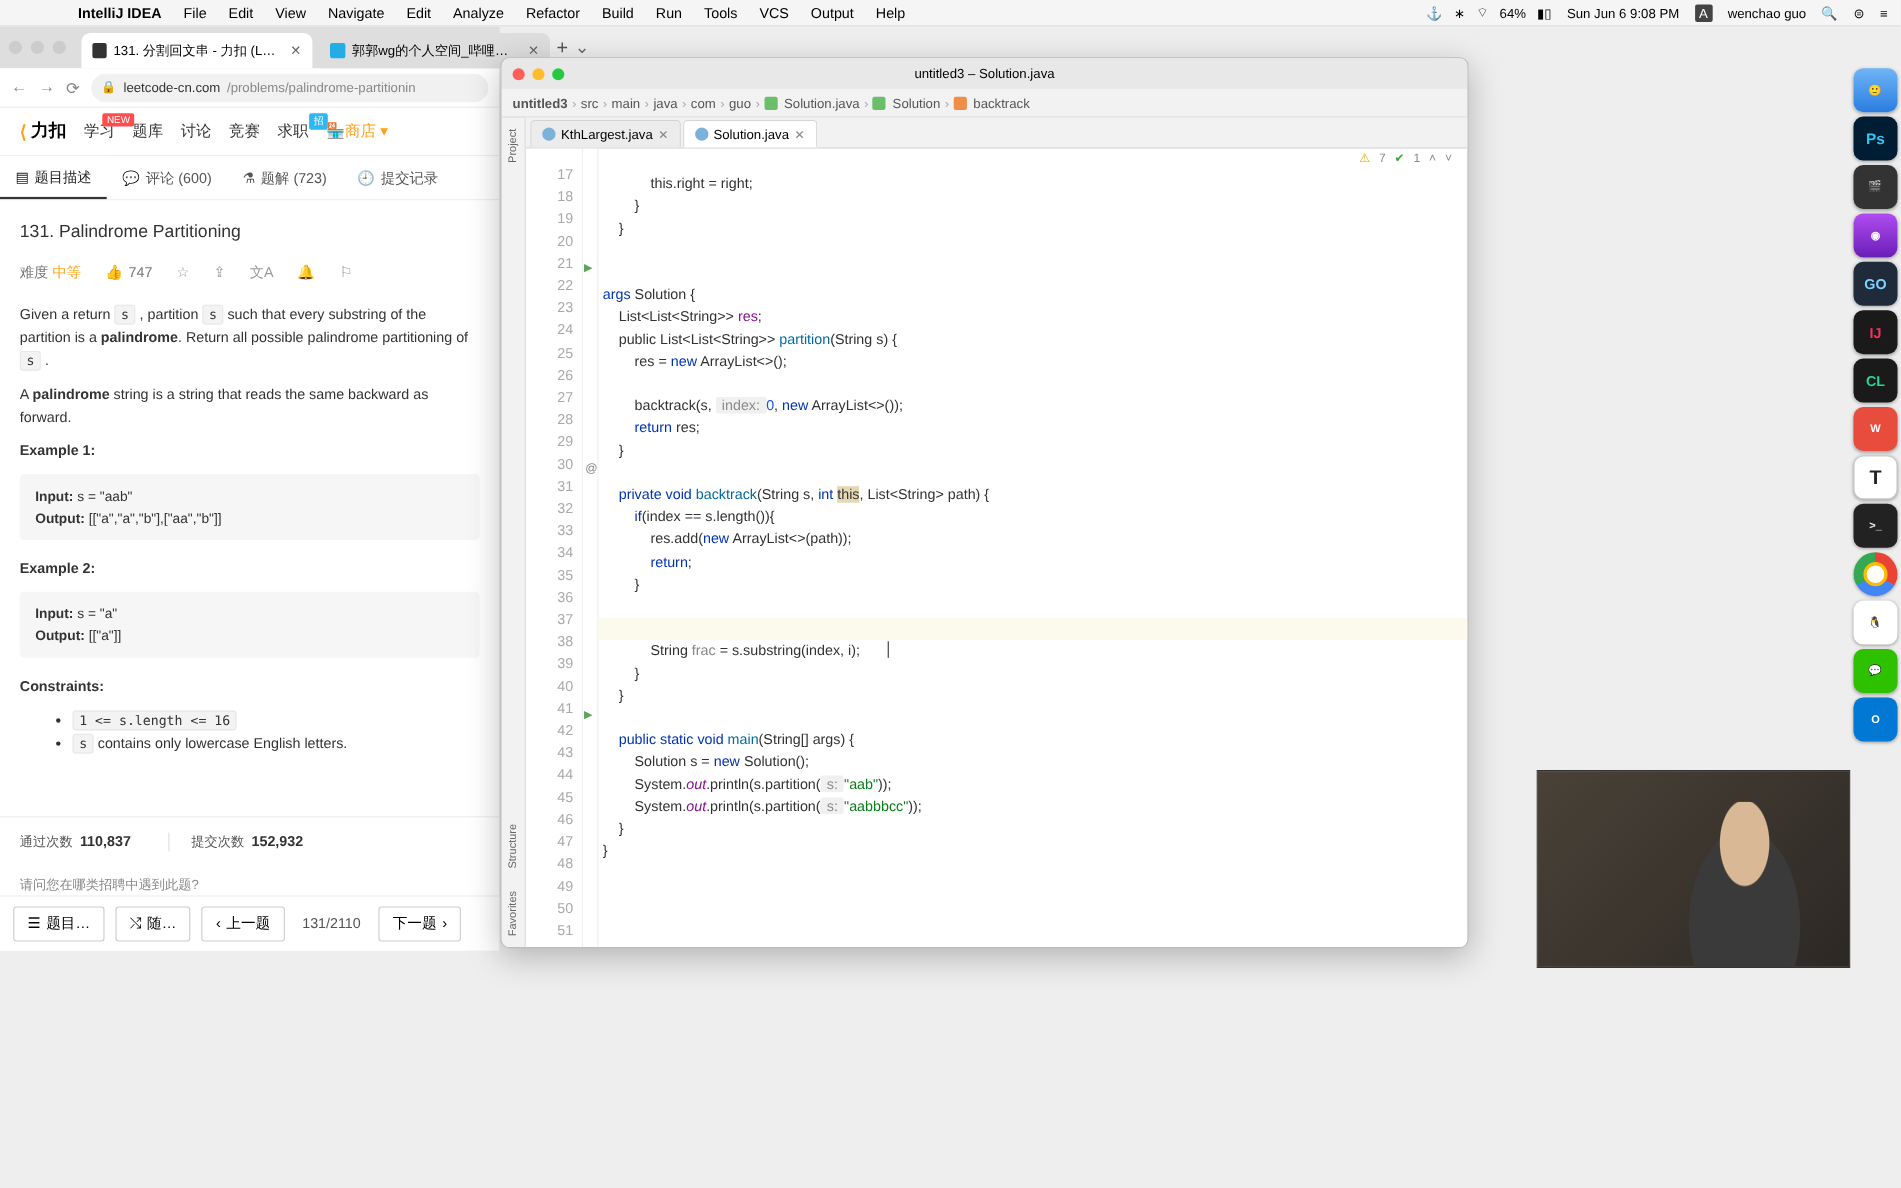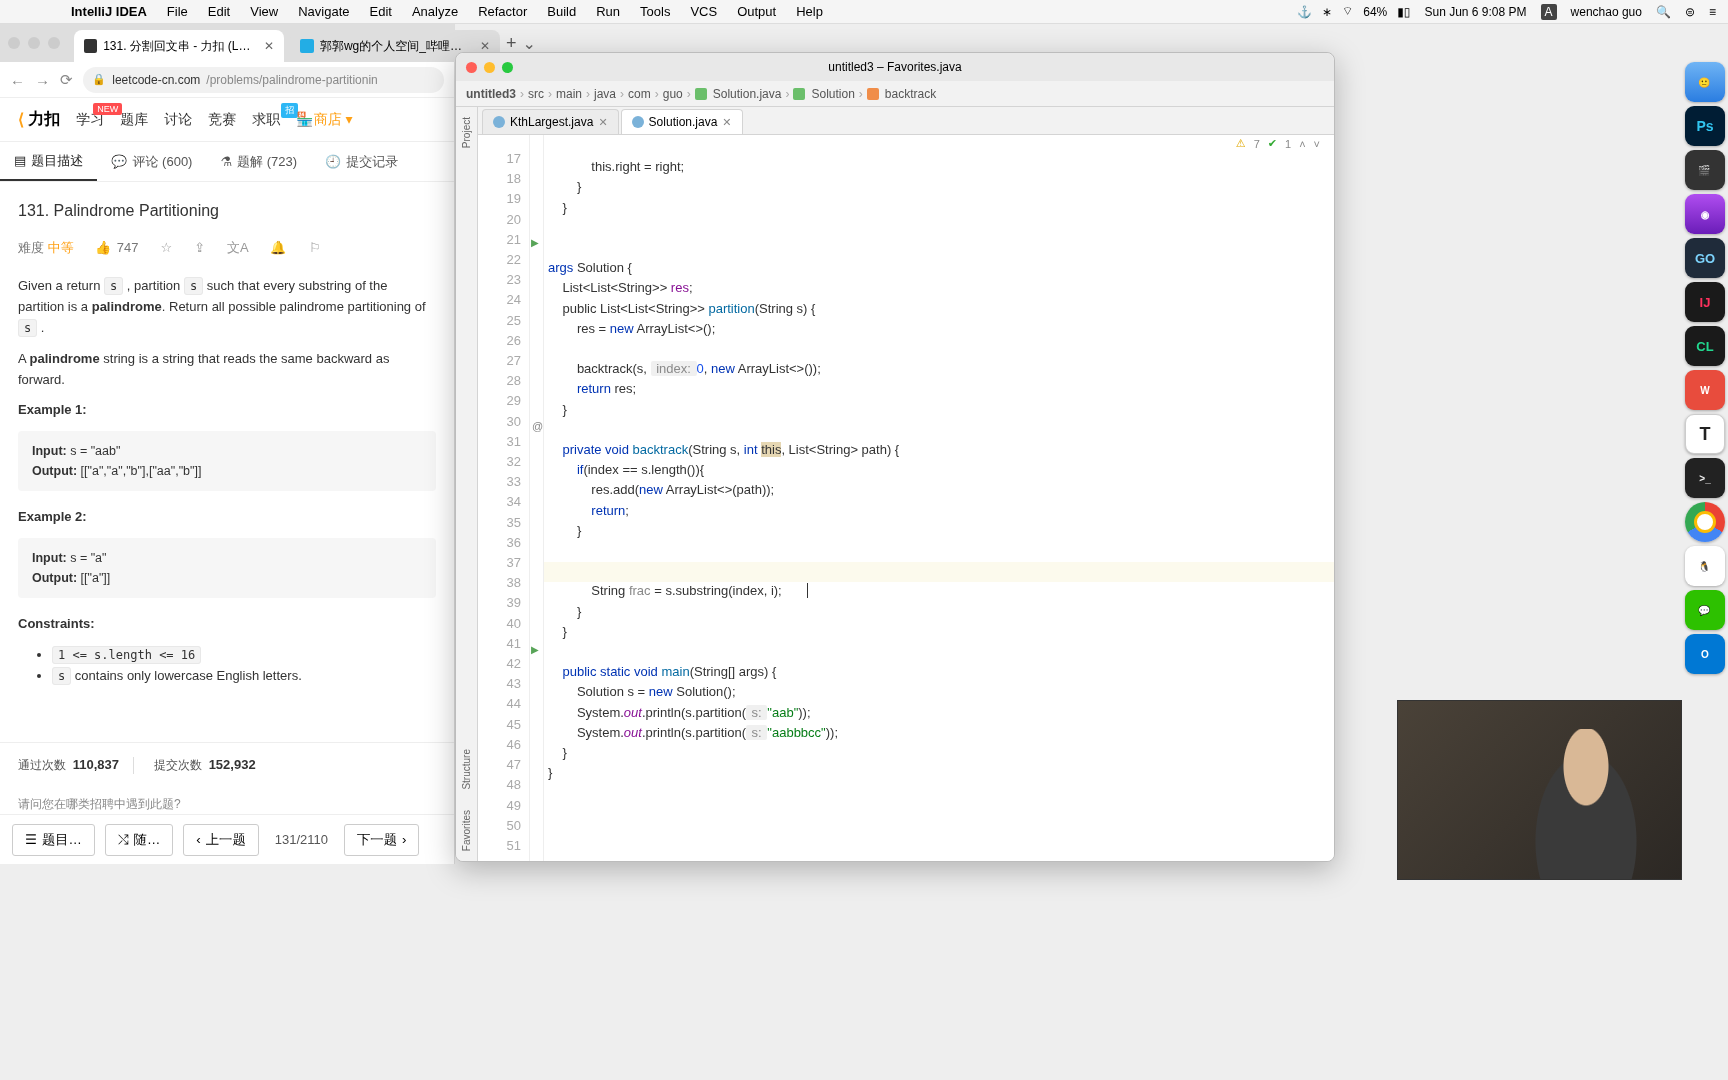--- a/index.html
+++ b/index.html
@@ -43,24 +43,24 @@
 
 .problem { padding: 16px 18px; font-size: 13px; color: #333; line-height: 1.6; overflow-y: auto; height: 560px; }
 .problem h2 { font-size: 16px; margin-bottom: 14px; font-weight: 500; }
 .meta-row { display: flex; align-items: center; gap: 22px; margin-bottom: 18px; color: #777; }
 .difficulty { color: #ffa116; }
 .like { color: #777; display: flex; gap: 5px; }
 .icon-g { color: #999; }
 code.inline { background: #f3f3f3; border: 1px solid #e8e8e8; border-radius: 3px; padding: 1px 5px; font-family: Menlo, monospace; font-size: 12px; }
 .example { background: #f6f6f6; border-radius: 4px; padding: 10px 14px; margin: 8px 0 16px; font-family: Menlo, monospace; font-size: 12.5px; }
 .problem p { margin-bottom: 10px; }
-.problem ul { margin-left: 34px; margin-bottom: 12px; }
-
-
-.stats-row { border-top: 1px solid #eee; padding: 14px 18px; font-size: 12px; color: #555; display: flex; gap: 14px; }
+.problem ul { margin-left: 48px; margin-bottom: 12px; }
+
+
+.stats-row { border-top: 1px solid #eee; padding: 14px 18px; font-size: 12px; color: #555; display: flex; gap: 34px; }
 .stats-row b { color: #333; font-size: 13px; }
 .question-line { padding: 8px 18px; font-size: 12px; color: #888; }
 .tag-btns { padding: 6px 18px; display: flex; gap: 8px; }
 .tag-btns button { border: 1px solid #ccc; background: #fff; padding: 4px 10px; border-radius: 3px; font-size: 12px; color: #555; }
 
 
 .lc-bottom { position: absolute; bottom: 0; left: 0; right: 0; height: 50px; border-top: 1px solid #eee; display: flex; align-items: center; padding: 0 12px; gap: 10px; font-size: 13px; background: #fff; }
 .lc-bottom button { border: 1px solid #ccc; background: #fff; padding: 6px 12px; border-radius: 3px; display: flex; align-items: center; gap: 5px; }
 .lc-bottom .counter { color: #555; margin: 0 6px; }
 
@@ -266,21 +266,21 @@
   </div>
 </div>
 
 <div class="ide">
   <div class="ide-title">
     <div class="ide-traffic">
         <span></span>
         <span></span>
         <span></span>
       </div>
-    <span>untitled3 – Favorites.java</span>
+    <span>untitled3 – Solution.java</span>
   </div>
   <div class="breadcrumb">
     <b>untitled3</b>
       <span class="chev">›</span>
     <span>src</span>
       <span class="chev">›</span>
     <span>main</span>
       <span class="chev">›</span>
     <span>java</span>
       <span class="chev">›</span>

